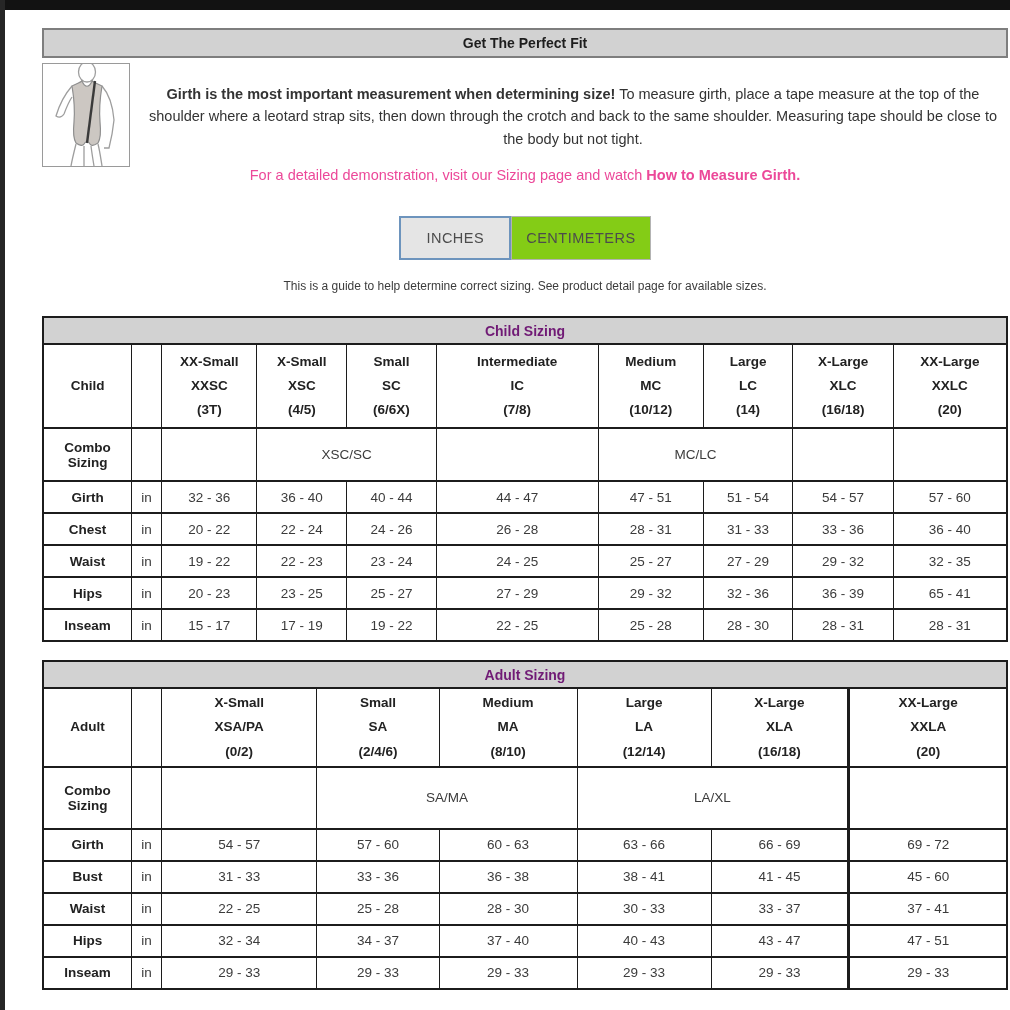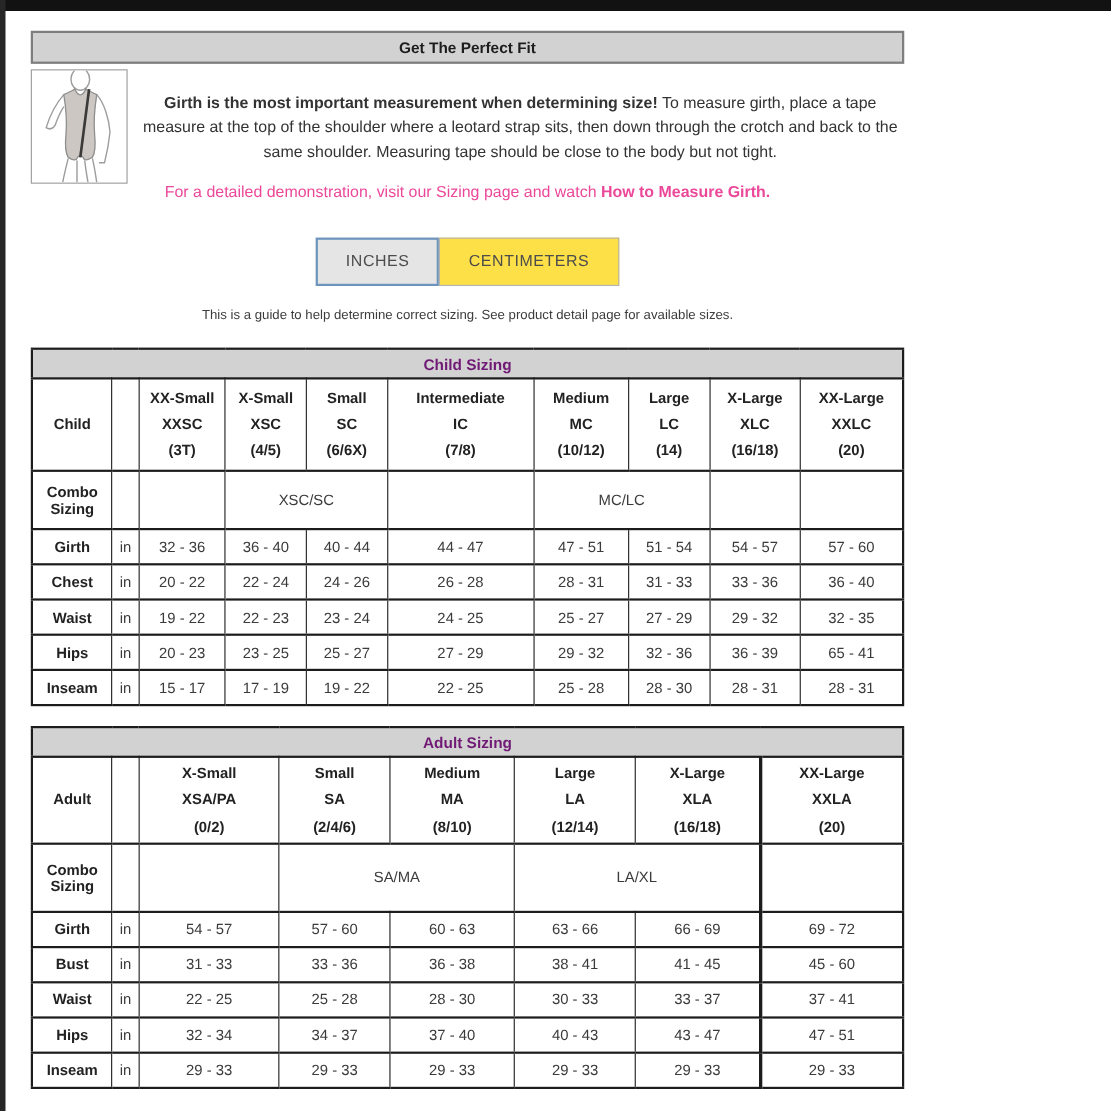--- a/index.html
+++ b/index.html
@@ -4,21 +4,21 @@
 <style>
   * { box-sizing: border-box; }
   html,body { margin:0; padding:0; }
   body {
     width:1010px; height:1010px; position:relative; overflow:hidden;
     background:#ffffff; color:#333;
     font-family:"Liberation Sans", sans-serif;
   }
   .top-bar { position:absolute; left:0; top:0; width:1010px; height:10px; background:#121212; }
   .left-strip { position:absolute; left:0; top:0; width:5px; height:1010px; background:#262626; }
-  .content { position:absolute; left:28px; top:28px; width:794px; }
+  .content { position:absolute; left:42px; top:28px; width:966px; }
 
   .title-bar {
     height:30px; background:#d2d2d2; border:2px solid #7e7e7e;
     text-align:center; font-weight:bold; font-size:14px; color:#1d1d1d;
     line-height:26px;
   }
   .intro-row { margin-top:5px; display:flex; align-items:center; }
   .figure-box {
     width:88px; height:104px; border:1px solid #9a9a9a; background:#fff;
     flex:none; overflow:hidden;
@@ -30,21 +30,21 @@
   .b { font-weight:bold; }
   .demo-line { margin-top:0px; text-align:center; font-size:14.5px; color:#ec4899; }
 
   .unit-buttons { margin-top:33px; text-align:center; }
   .unit-btn {
     display:inline-block; vertical-align:middle; cursor:pointer;
     font-family:"Liberation Sans", sans-serif; font-size:14.5px; color:#4c4c4c;
     letter-spacing:0.5px;
   }
   .btn-inches { background:#e5e5e5; border:2px solid #6d94bd; padding:12px 25px; }
-  .btn-cm     { background:#fde047; border:1px solid #b3b3b3; padding:13px 26px; }
+  .btn-cm     { background:#84cc16; border:1px solid #b3b3b3; padding:13px 14px; }
 
   .note { margin-top:19px; text-align:center; font-size:12px; color:#3c3c3c; }
 
   .size-table {
     width:100%; border-collapse:collapse; table-layout:fixed;
     border:2px solid #1c1c1c; color:#2e2e2e;
   }
   .child-tbl { margin-top:23px; }
   .adult-tbl { margin-top:18px; }
   .size-table th, .size-table td {

